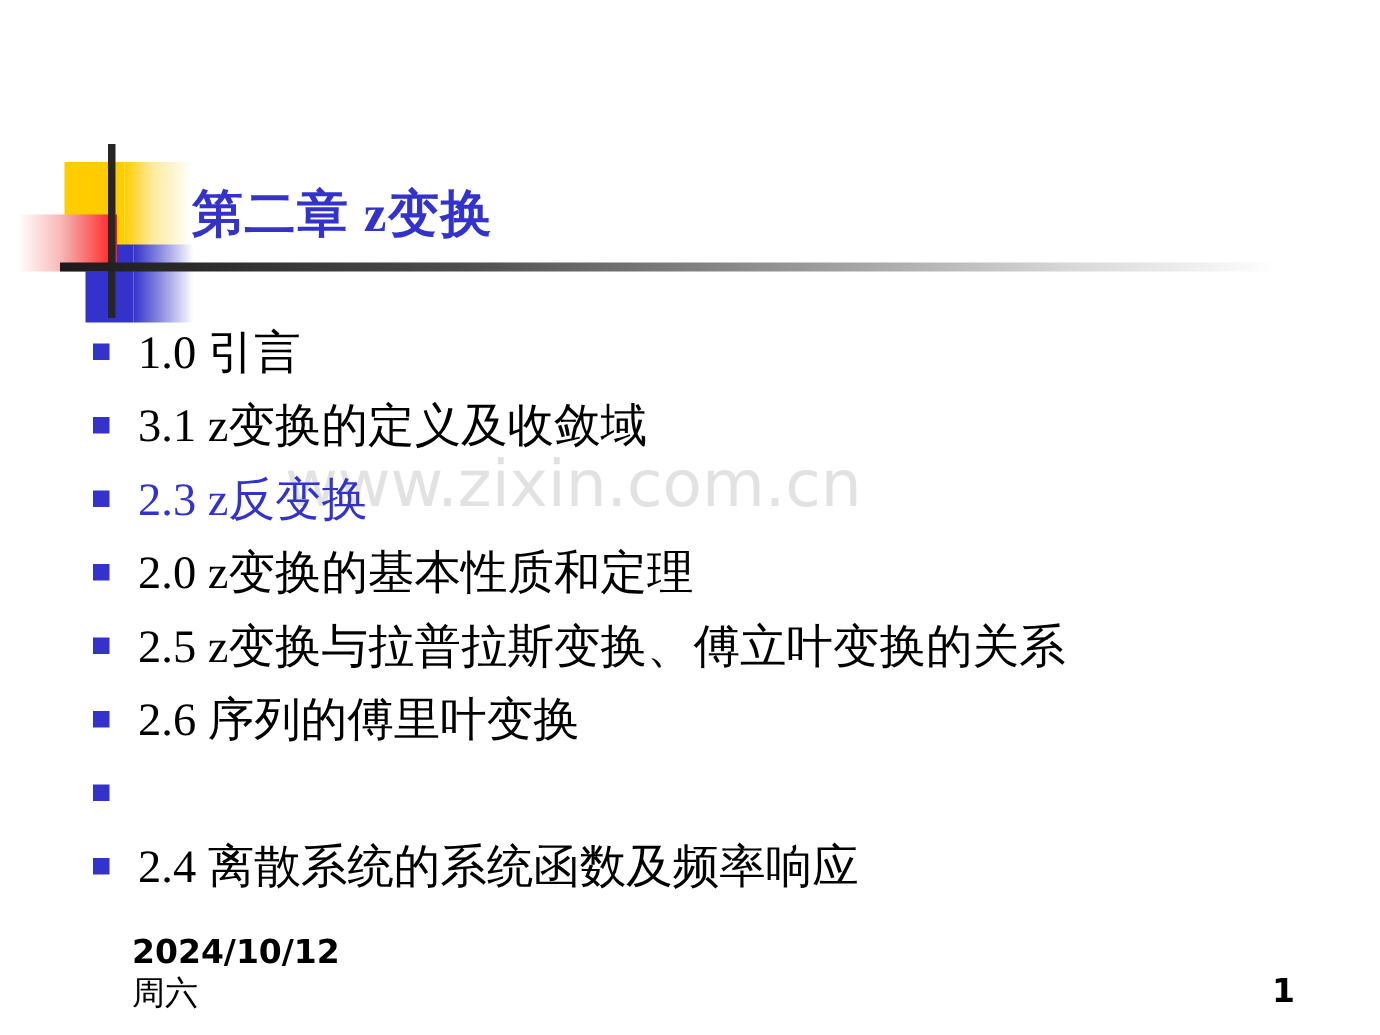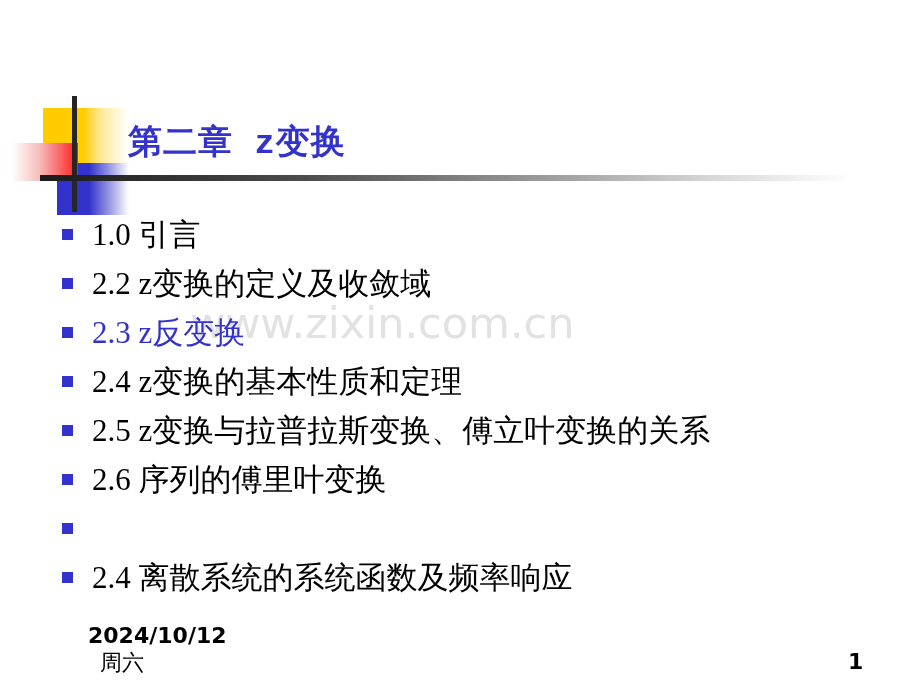--- a/index.html
+++ b/index.html
@@ -79,21 +79,21 @@
     width: 812px;
     height: 6px;
     background: linear-gradient(to right, #1a1a1a 0%, #4d4d4d 33%, #9b9b9b 62%, #d8d8d8 83%, #ffffff 100%);
   }
 
   
   #slide-title {
     position: absolute;
     left: 128px;
     top: 123px;
-    font-family: Liberation Mono, monospace;
+    font-family: Liberation Serif, serif;
     font-weight: bold;
     font-size: 34px;
     line-height: 42px;
     letter-spacing: 1px;
     color: #3333CC;
     white-space: nowrap;
   }
 
   
   #watermark {
@@ -157,21 +157,20 @@
     color: #000000;
   }
   #footer-weekday {
     position: absolute;
     left: 88px;
     top: 649px;
     font-family: "DejaVu Sans", "Liberation Sans", sans-serif;
     font-size: 22px;
     line-height: 27px;
     color: #000000;
-    margin-left: 12px;
   }
   #footer-pagenum {
     position: absolute;
     left: 848px;
     top: 648px;
     font-family: "DejaVu Sans", "Liberation Sans", sans-serif;
     font-weight: bold;
     font-size: 22px;
     line-height: 27px;
     color: #000000;
@@ -194,29 +193,29 @@
 
 <div id="watermark">www.zixin.com.cn</div>
 
 <ul id="bullet-list">
   <li>
     <span class="bullet-marker"></span>
     <span class="bullet-text">1.0  引言</span>
   </li>
   <li>
     <span class="bullet-marker"></span>
-    <span class="bullet-text">2.2  z变换的定义及收敛域</span>
+    <span class="bullet-text">3.1  z变换的定义及收敛域</span>
   </li>
   <li>
     <span class="bullet-marker"></span>
     <span class="bullet-text accent">2.3  z反变换</span>
   </li>
   <li>
     <span class="bullet-marker"></span>
-    <span class="bullet-text">2.4  z变换的基本性质和定理</span>
+    <span class="bullet-text">2.0  z变换的基本性质和定理</span>
   </li>
   <li>
     <span class="bullet-marker"></span>
     <span class="bullet-text">2.5  z变换与拉普拉斯变换、傅立叶变换的关系</span>
   </li>
   <li>
     <span class="bullet-marker"></span>
     <span class="bullet-text">2.6  序列的傅里叶变换</span>
   </li>
   <li>

